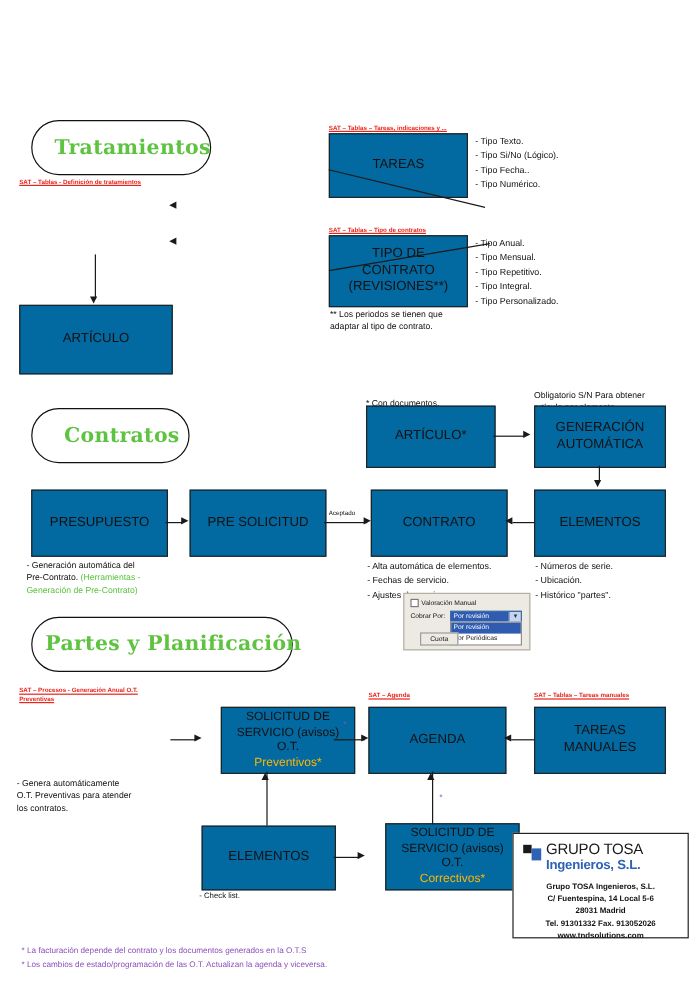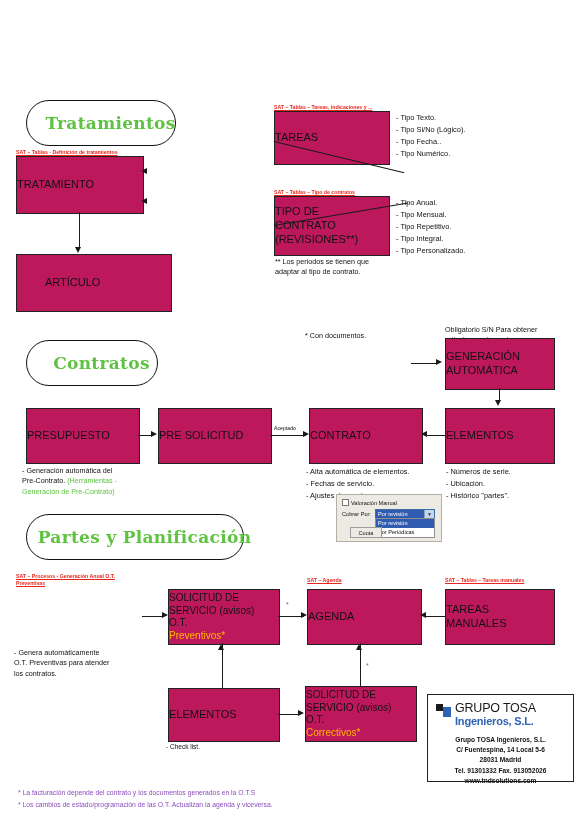--- a/index.html
+++ b/index.html
@@ -40,25 +40,25 @@
     position:absolute;border:1.4px solid #111;border-radius:26px;
     background:#fff;display:flex;align-items:center;justify-content:center;
   }
   .pill span{
     color:#5ec340;font-weight:bold;font-family:"DejaVu Serif",serif;
     font-size:17px;letter-spacing:.3px;white-space:nowrap;margin-left:19px;
   }
 
   
   .box{
-    position:absolute;border:1.2px solid #222;background:#be185d;
-    display:flex;flex-direction:column;align-items:flex-start;justify-content:center;
+    position:absolute;border:1.2px solid #222;background:#0369a1;
+    display:flex;flex-direction:column;align-items:center;justify-content:center;
     text-align:center;font-size:11px;color:#111;line-height:1.25;
   }
-  .box.small{font-size:10px;}
+  .box.small{font-size:10px;margin-left:16px;}
   .box .ln{display:block;}
   .ylw{color:#ffb600;}
 
   
   .redlab{
     position:absolute;color:#e8251c;font-size:5.2px;font-weight:bold;
     text-decoration:underline;line-height:1.35;white-space:nowrap;
   }
   .redlab.wrap{white-space:normal;width:110px;}
 
@@ -138,25 +138,22 @@
 <body>
 
 <div class="page">
 
 
   <div class="pill" style="left:26px;top:100px;width:148px;height:44px;">
     <span>Tratamientos</span>
   </div>
 
   <div class="redlab" style="left:16px;top:149px;">SAT – Tablas - Definición de tratamientos</div>
-  <div class="box" style="left:16px;top:156px;width:126px;height:56px;">
-    <span class="ln">TRATAMIENTO</span>
-  </div>
-
-  <div class="box" style="left:16px;top:254px;width:126px;height:56px;padding-left:28px;">
+
+  <div class="box" style="left:16px;top:254px;width:126px;height:56px;">
     <span class="ln">ARTÍCULO</span>
   </div>
 
   <div class="ln-v" style="left:79px;top:212px;height:36px;"></div>
   <div class="ar ar-d" style="left:75.4px;top:247px;"></div>
 
   <div class="redlab" style="left:274px;top:104px;">SAT – Tablas – Tareas, indicaciones y ...</div>
   <div class="box" style="left:274px;top:111px;width:114px;height:52px;">
     <span class="ln">TAREAS</span>
   </div>
@@ -208,20 +205,23 @@
   <div class="ar ar-r" style="left:303px;top:431.4px;"></div>
 
   <div class="box" style="left:309px;top:408px;width:112px;height:54px;">
     <span class="ln">CONTRATO</span>
   </div>
   <div class="bullets" style="left:306px;top:466px;">- Alta automática de elementos.
 - Fechas de servicio.
 - Ajustes de precios.</div>
 
   <div class="note" style="left:305px;top:331px;">* Con documentos.</div>
+  <div class="box" style="left:305px;top:338px;width:106px;height:50px;">
+    <span class="ln">ARTÍCULO*</span>
+  </div>
 
   <div class="note" style="left:445px;top:325px;">Obligatorio S/N Para obtener
 artículo por elemento.</div>
   <div class="box" style="left:445px;top:338px;width:108px;height:50px;">
     <span class="ln">GENERACIÓN</span>
     <span class="ln">AUTOMÁTICA</span>
   </div>
 
   <div class="ln-h" style="left:411px;top:363px;width:26px;"></div>
   <div class="ar ar-r" style="left:436px;top:359.4px;"></div>

